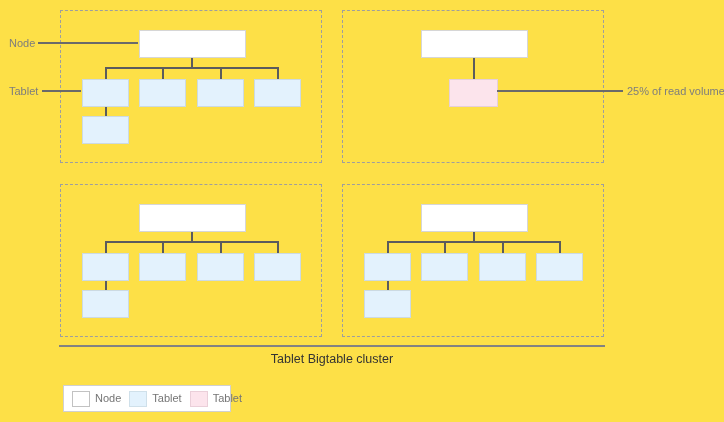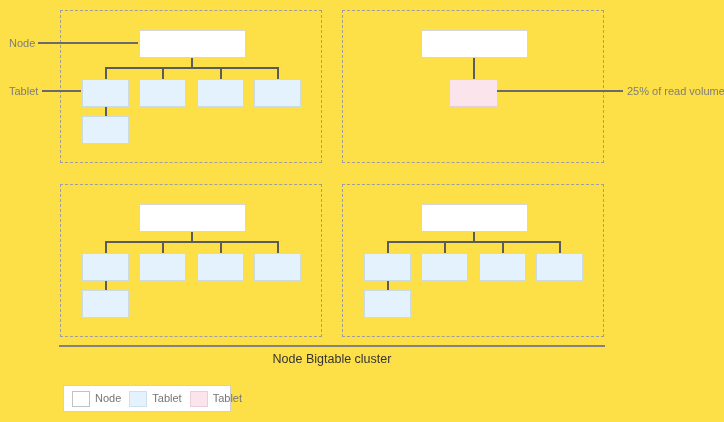--- a/index.html
+++ b/index.html
@@ -118,21 +118,21 @@
   <div class="side-label" style="left:9px;top:36px;">Node</div>
   <div class="leader" style="left:38px;top:42px;width:100px;"></div>
 
   <div class="side-label" style="left:9px;top:84px;">Tablet</div>
   <div class="leader" style="left:42px;top:90px;width:39px;"></div>
 
   <div class="leader" style="left:497px;top:90px;width:126px;"></div>
   <div class="side-label" style="left:627px;top:84px;">25% of read volume</div>
 
   <div class="cluster-line"></div>
-  <div class="cluster-title">Node Bigtable cluster</div>
+  <div class="cluster-title">Tablet Bigtable cluster</div>
 
   <div class="legend">
     <div class="legend-item">
       <span class="swatch node"></span>
       <span class="legend-label">Node</span>
     </div>
     <div class="legend-item">
       <span class="swatch blue"></span>
       <span class="legend-label">Tablet</span>
     </div>

